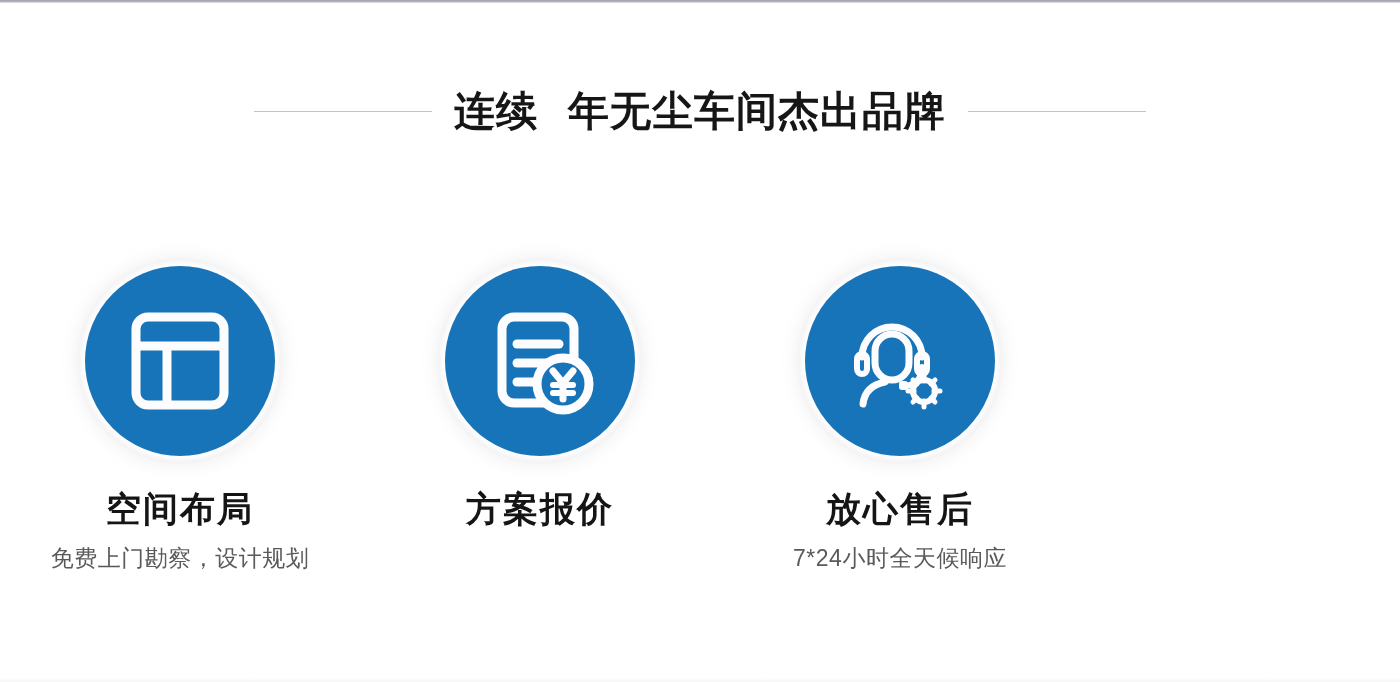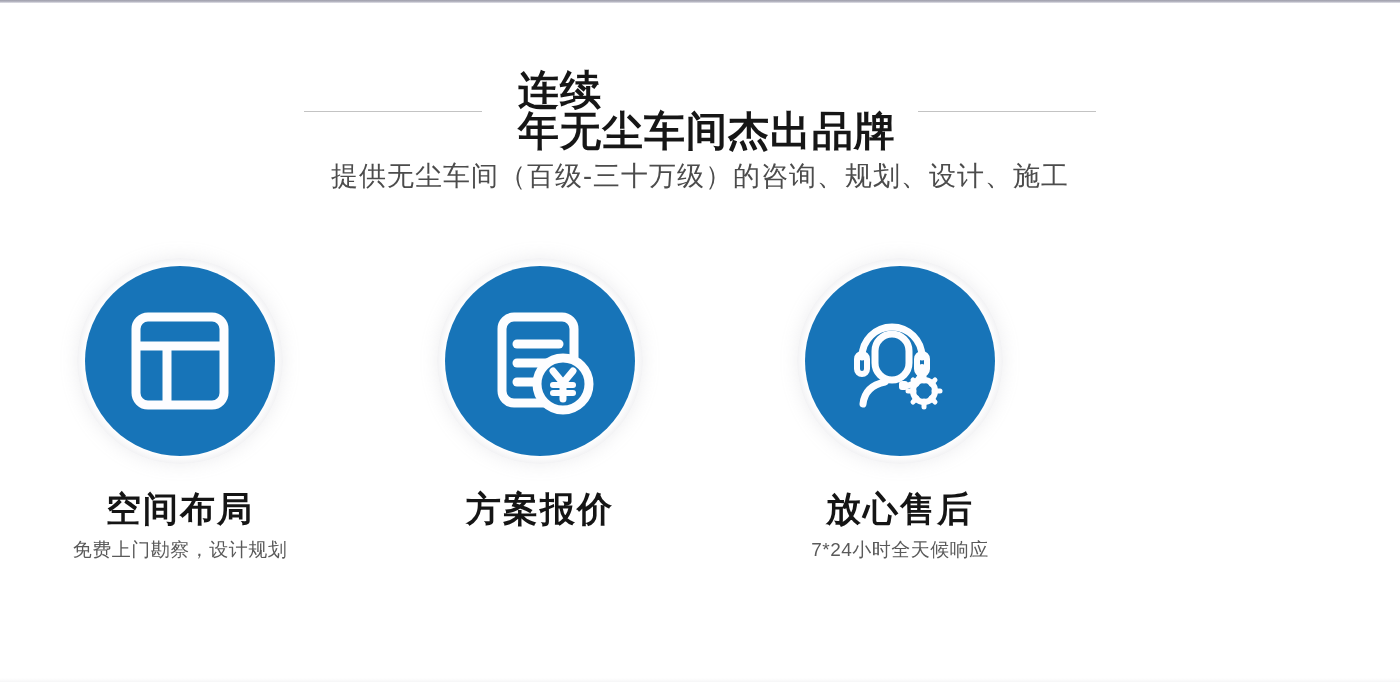--- a/index.html
+++ b/index.html
@@ -52,21 +52,20 @@
     height: 1px;
     background: #c3c3c3;
     flex: 0 0 auto;
   }
   .headline {
     display: flex;
     align-items: baseline;
     justify-content: center;
     gap: 0px;
     white-space: nowrap;
-    flex-direction: column;
   }
   .headline .h-pre,
   .headline .h-post {
     font-size: 41px;
     font-weight: bold;
     color: #161616;
     letter-spacing: 1px;
     line-height: 1;
   }
   .headline .h-pre { margin-right: 16px; }
@@ -127,43 +126,42 @@
 
   .feature-title {
     margin-top: 26px;
     font-size: 35px;
     font-weight: bold;
     color: #151515;
     letter-spacing: 2px;
     line-height: 1.1;
   }
   .feature-desc {
-    margin-top: 10px;
-    font-size: 19px;
+    margin-top: 16px;
+    font-size: 23px;
     color: #5a5a5a;
     letter-spacing: 0.5px;
     line-height: 1.2;
     white-space: nowrap;
   }
 </style>
 </head>
 <body>
 
 <div class="top-strip"></div>
 
 <div class="header">
   <div class="headline-row">
     <div class="rule"></div>
     <div class="headline">
       <span class="h-pre">连续</span>
       <span class="h-post">年无尘车间杰出品牌</span>
     </div>
     <div class="rule"></div>
   </div>
-  <div class="subhead">提供无尘车间（百级-三十万级）的咨询、规划、设计、施工</div>
 </div>
 
 <div class="features">
 
   <div class="feature">
     <div class="circle-wrap">
       <div class="circle">
         <span>
           <svg width="112" height="112" viewBox="0 0 112 112" fill="none">
             <rect x="12" y="12" width="88" height="88" rx="12" ry="12" stroke="#fdfdff" stroke-width="9"></rect>

